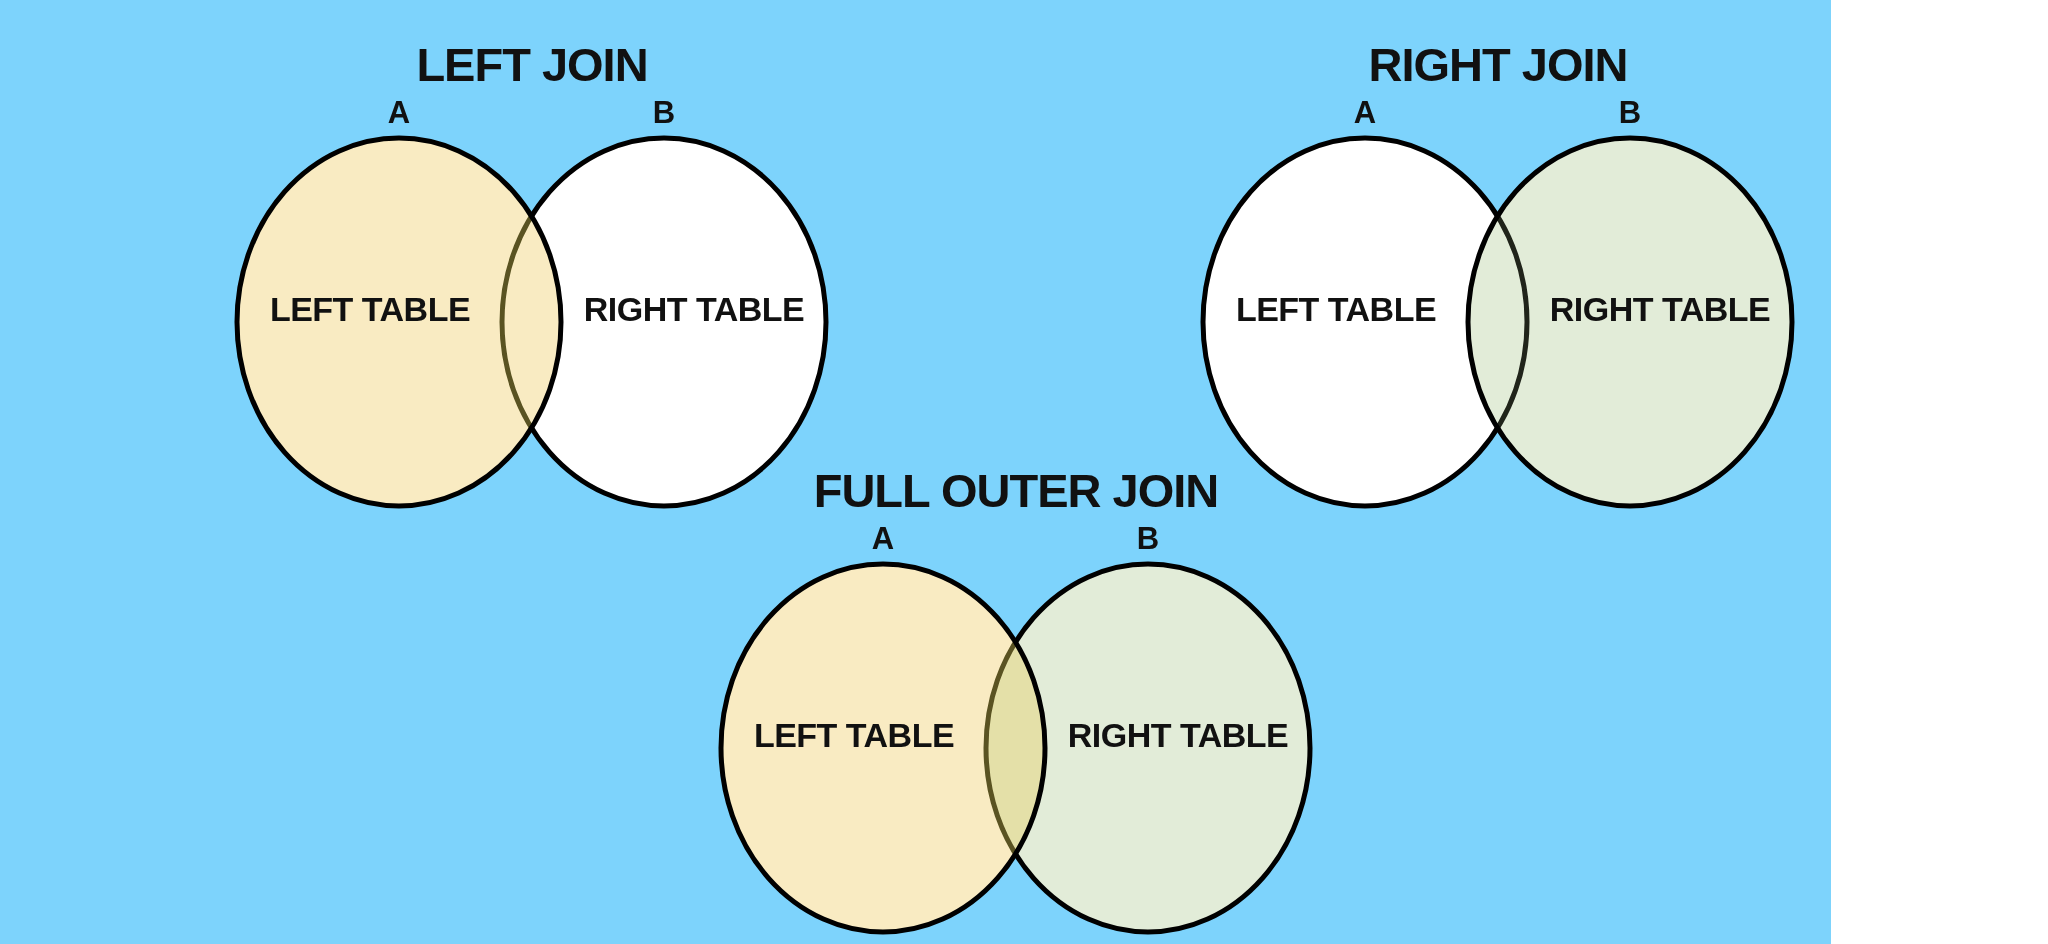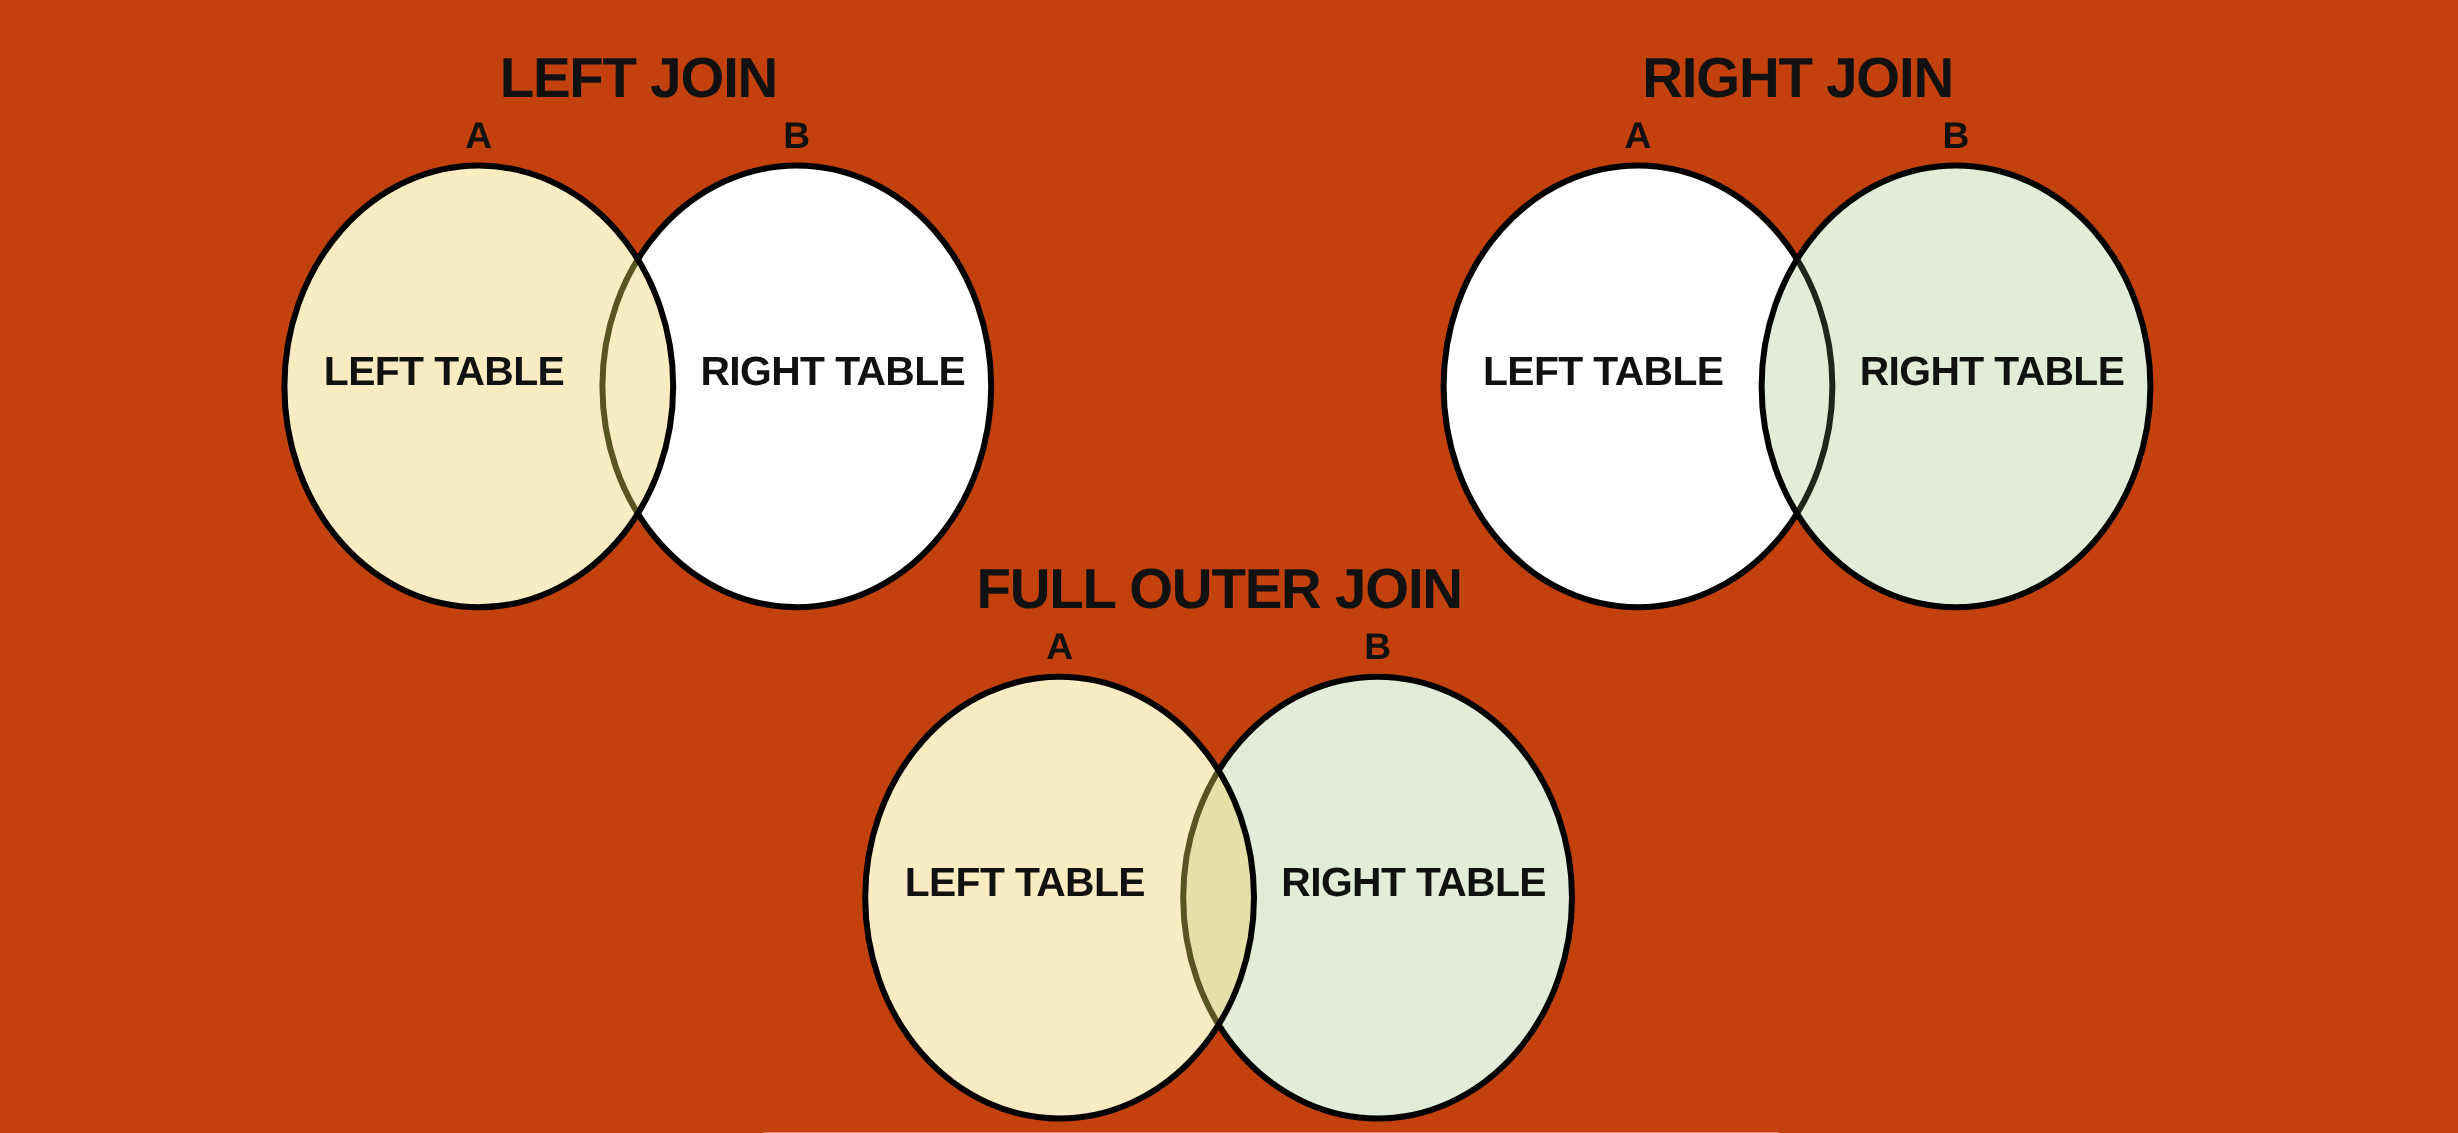--- a/index.html
+++ b/index.html
@@ -6,23 +6,23 @@
     margin: 0;
     padding: 0;
     background: #FFFFFF;
     width: 2048px;
     height: 944px;
     overflow: hidden;
     font-family: "Liberation Sans", sans-serif;
   }
   .canvas {
     position: relative;
-    width: 2048px;
+    width: 1831px;
     height: 944px;
-    background: #c2410c;
+    background: #7dd3fc;
   }
   svg.venn {
     position: absolute;
     overflow: visible;
   }
   #d-left  { left: 182px;  top: 40px;  }
   #d-right { left: 1148px; top: 40px;  }
   #d-full  { left: 666px;  top: 466px; }
 
   text {

